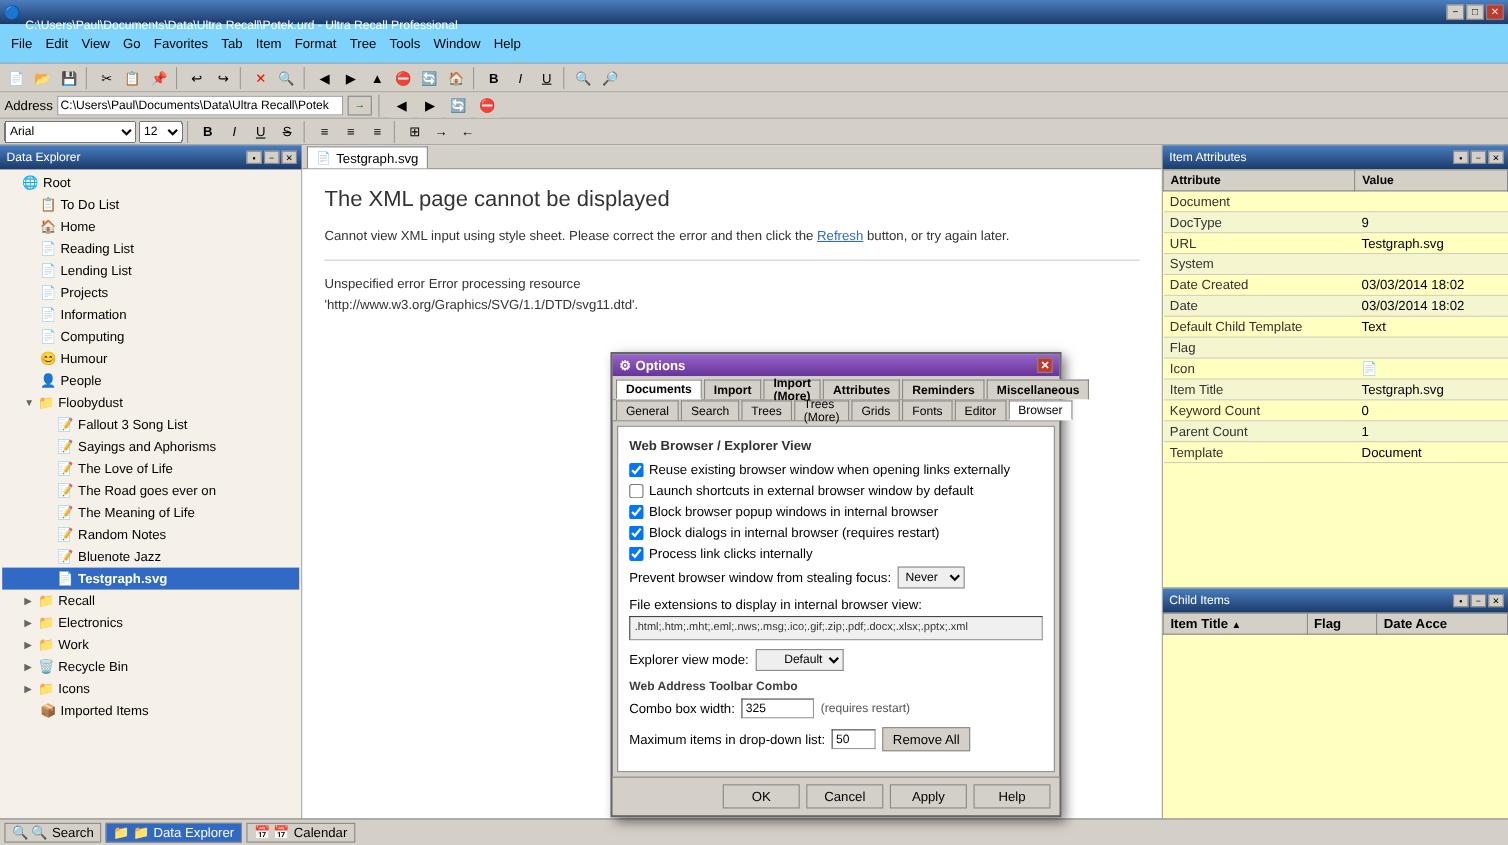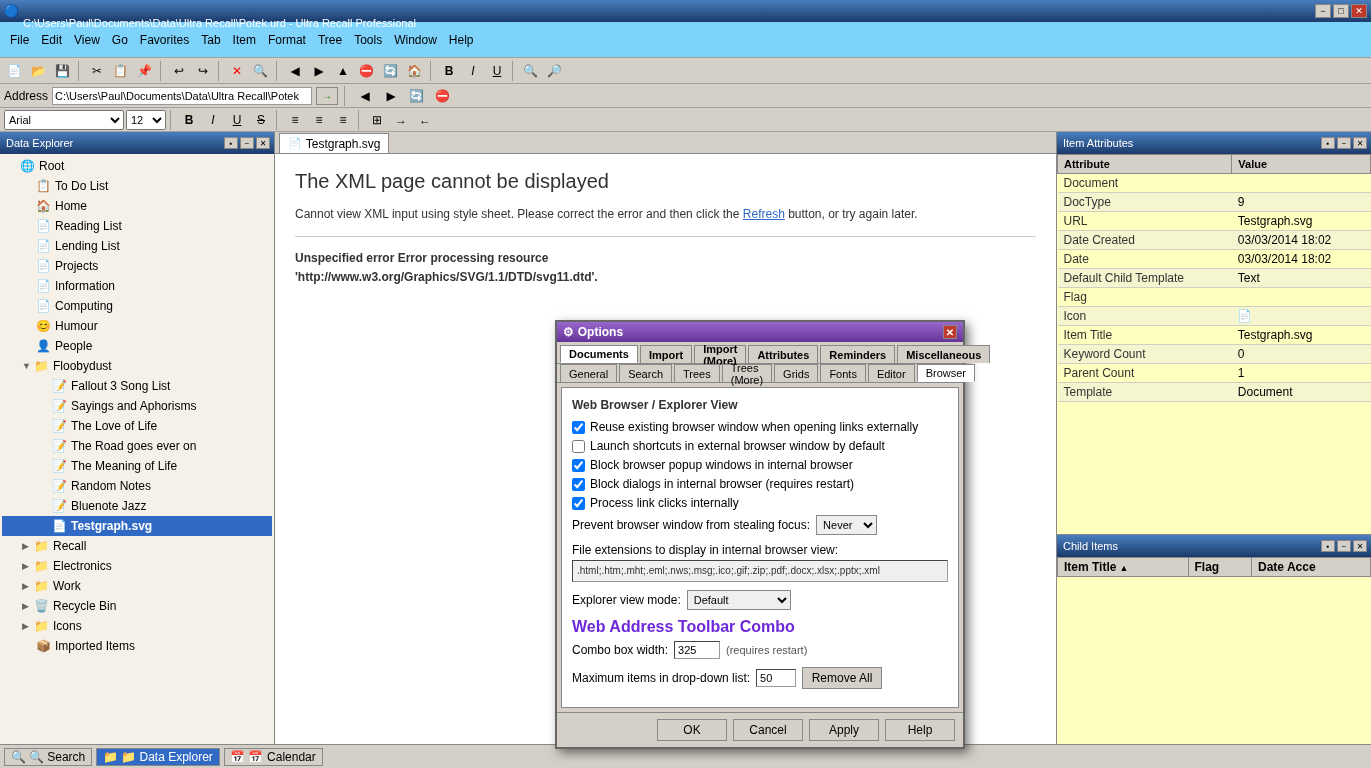--- a/index.html
+++ b/index.html
@@ -138,21 +138,21 @@
       flex: 1;
       padding: 16px 20px;
       overflow-y: auto;
       background: white;
       position: relative;
     }
     #content-title { font-size: 20px; color: #333; margin-bottom: 12px; font-weight: normal; }
     #content-body { font-size: 13px; color: #333; line-height: 1.6; }
     #content-body .error-link { color: #316ac5; text-decoration: underline; }
     #content-body .error-sep { border-bottom: 1px solid #ccc; margin: 12px 0; }
-    .error-bold { font-weight: bold; text-align: right; }
+    .error-bold { font-weight: normal; text-align: right; }
 
     
     #right-panel {
       width: 315px;
       background: #ffffc0;
       border-left: 1px solid #888;
       display: flex;
       flex-direction: column;
       flex-shrink: 0;
     }
@@ -269,21 +269,21 @@
     .checkbox-row { display: flex; align-items: center; margin-bottom: 5px; gap: 5px; font-size: 12px; }
     .checkbox-row input[type=checkbox] { margin: 0; }
     .form-row { display: flex; align-items: center; margin-bottom: 8px; gap: 6px; font-size: 12px; }
     .form-label { flex-shrink: 0; }
     .form-input { border: 1px inset #999; height: 18px; padding: 0 3px; font-size: 11px; }
     .select-combo { border: 1px solid #888; height: 20px; padding: 0 2px; font-size: 11px; }
     .file-ext-box {
       border: 1px inset #999; background: #f0f0f0; padding: 3px 4px; font-size: 10px;
       color: #333; margin-bottom: 8px; line-height: 1.4;
     }
-    .sub-section { font-size: 16px; font-weight: bold; margin: 0 0 5px; color: #6d28d9; }
+    .sub-section { font-size: 11px; font-weight: bold; margin: 0 0 5px; color: #404040; }
 
     #dialog-footer {
       display: flex;
       justify-content: flex-end;
       padding: 6px 8px;
       gap: 6px;
       background: #d4d0c8;
       border-top: 1px solid #888;
     }
     .dlg-btn {
@@ -563,20 +563,24 @@
               <td class="ia-attr">Document</td>
               <td class="ia-val"></td>
             </tr>
             <tr>
               <td class="ia-attr">DocType</td>
               <td class="ia-val">9</td>
             </tr>
             <tr>
               <td class="ia-attr">URL</td>
               <td class="ia-val">Testgraph.svg</td>
+            </tr>
+            <tr>
+              <td class="ia-attr">System</td>
+              <td class="ia-val"></td>
             </tr>
             <tr>
               <td class="ia-attr">Date Created</td>
               <td class="ia-val">03/03/2014 18:02</td>
             </tr>
             <tr>
               <td class="ia-attr">Date</td>
               <td class="ia-val">03/03/2014 18:02</td>
             </tr>
             <tr>
@@ -704,28 +708,28 @@
       <select class="select-combo">
         <option>Never</option><option>Always</option><option>Ask</option>
       </select>
     </div>
     <div>
       <span style="font-size:12px; display:block; margin-bottom:3px;">File extensions to display in internal browser view:</span>
       <div class="file-ext-box">.html;.htm;.mht;.eml;.nws;.msg;.ico;.gif;.zip;.pdf;.docx;.xlsx;.pptx;.xml</div>
     </div>
     <div class="form-row">
       <span class="form-label">Explorer view mode:</span>
-      <select class="select-combo" style="width:104px;">
+      <select class="select-combo" style="width:80px;text-align:right;">
         <option>Default</option><option>Custom</option>
       </select>
     </div>
     <div class="sub-section">Web Address Toolbar Combo</div>
     <div class="form-row">
       <span class="form-label">Combo box width:</span>
-      <input type="text" class="form-input" value="325" style="width: 46px;">
+      <input type="text" class="form-input" value="325" style="width: 66px;">
       <span style="font-size:11px; color:#555;">(requires restart)</span>
     </div>
     <div class="form-row">
       <span class="form-label">Maximum items in drop-down list:</span>
       <input type="text" class="form-input" value="50" style="width: 40px;">
       <button class="dlg-btn" style="width:80px;">Remove All</button>
     </div>
   </div>
   <div id="dialog-footer">
     <button class="dlg-btn">OK</button>

